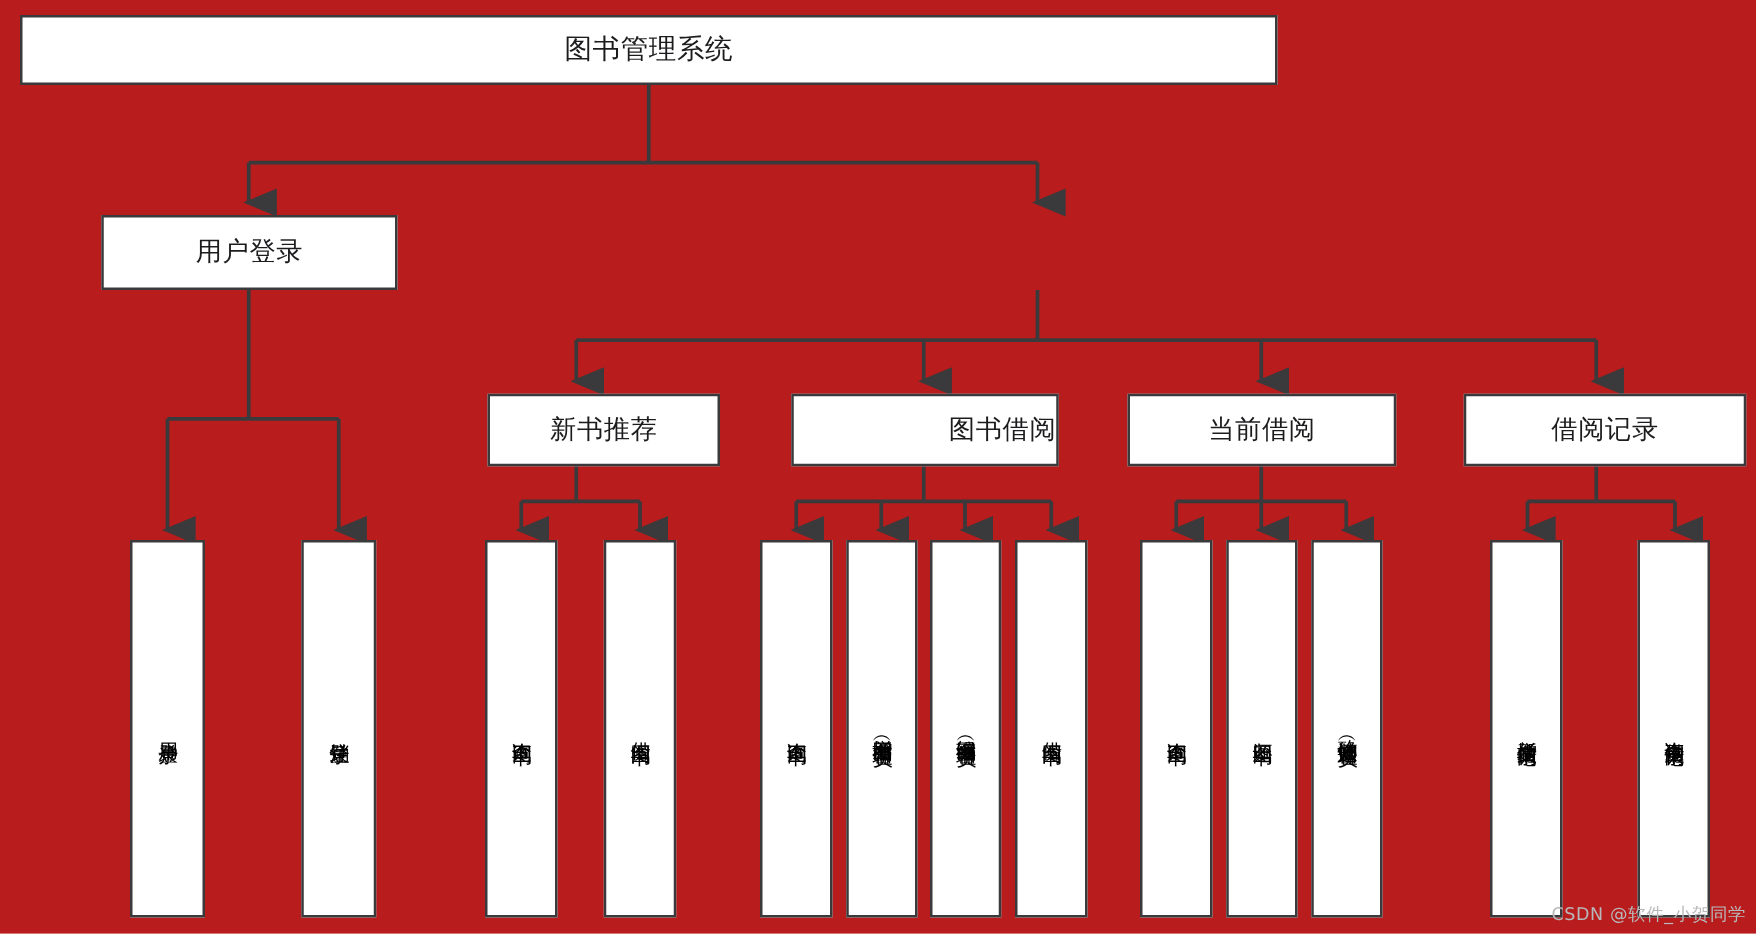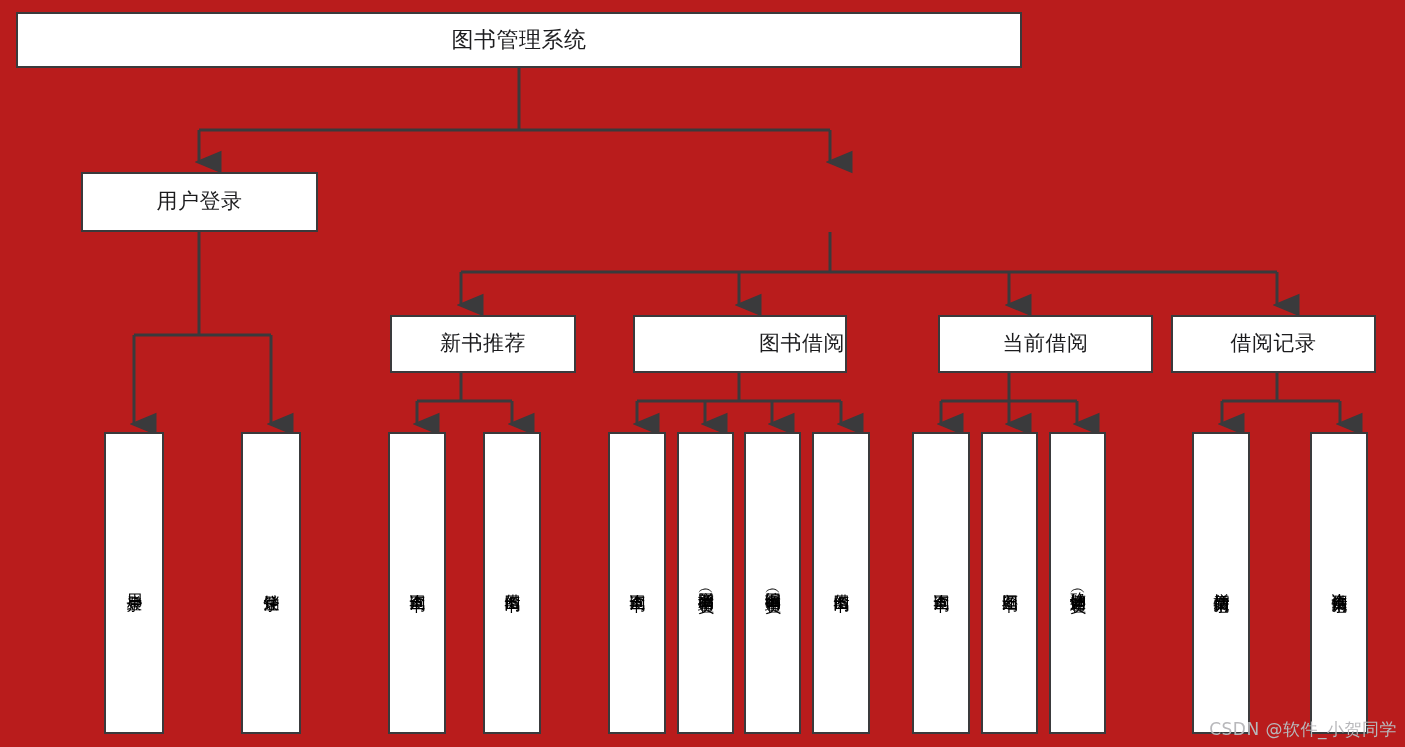--- a/index.html
+++ b/index.html
@@ -55,21 +55,21 @@
     border: 2px solid #3a3a3c;
     display: flex;
     align-items: center;
     justify-content: center;
     overflow: hidden;
   }
   .watermark {
     position: absolute;
     right: 8px;
     bottom: 6px;
-    font-size: 17px;
+    font-size: 14px;
     color: #b8b8bb;
     white-space: nowrap;
     letter-spacing: 0.5px;
   }
 </style>
 </head>
 <body>
 
 <div id="canvas">
 
@@ -136,25 +136,25 @@
 
 
   <div class="node node-h" style="left:362px; top:315px; width:186px; height:58px;margin-left:28px;">
     <span>新书推荐</span>
   </div>
 
   <div class="node node-h" style="left:633px; top:315px; width:214px; height:58px;justify-content:flex-end;">
     <span>图书借阅</span>
   </div>
 
-  <div class="node node-h" style="left:902px; top:315px; width:215px; height:58px;margin-left:36px;">
+  <div class="node node-h" style="left:902px; top:315px; width:215px; height:58px;">
     <span>当前借阅</span>
   </div>
 
-  <div class="node node-h" style="left:1171px; top:315px; width:205px; height:58px;">
+  <div class="node node-h" style="left:1171px; top:315px; width:226px; height:58px;">
     <span>借阅记录</span>
   </div>
 
   <div class="leaf-box" style="left:104px; top:432px; width:60px; height:302px;">
     <span class="leaf-text">用户登录</span>
   </div>
 
   <div class="leaf-box" style="left:241px; top:432px; width:60px; height:302px;">
     <span class="leaf-text">注销登录</span>
   </div>

